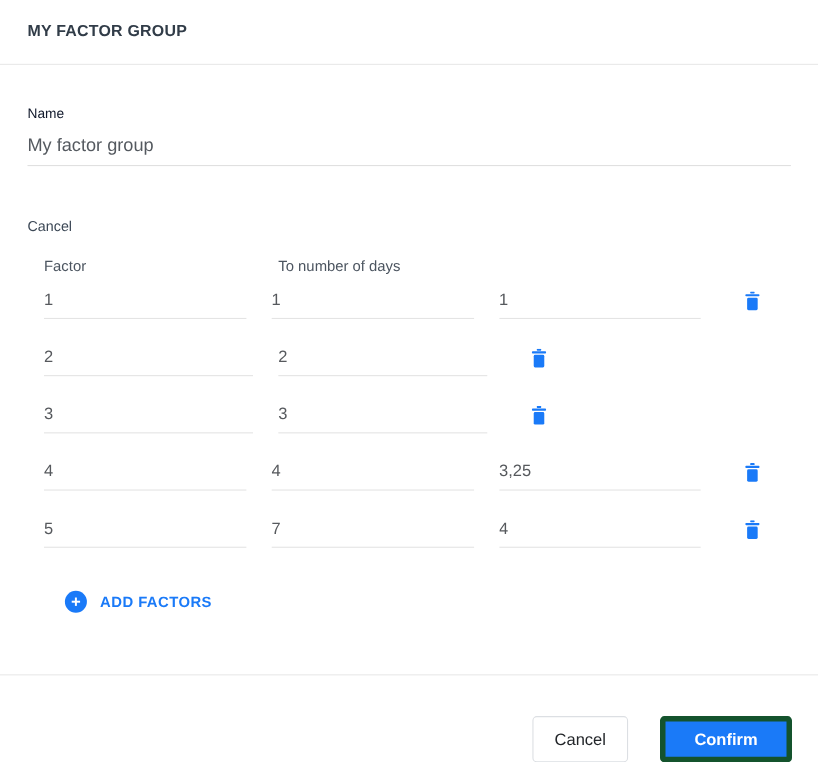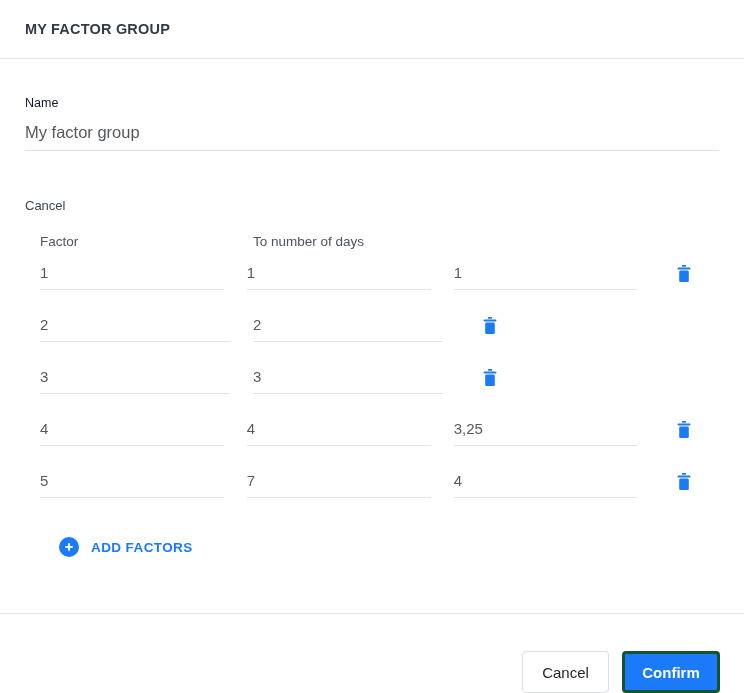--- a/index.html
+++ b/index.html
@@ -195,24 +195,25 @@
     height: 42px;
   }
   .btn-cancel {
     background: #ffffff;
     border: 1px solid #dcdfe3;
     color: #222529;
     width: 87px;
   }
   .btn-confirm {
     background: #1a7af8;
-    border: 3px solid #14532d;
+    border: 5px solid #14532d;
     color: #ffffff;
     font-weight: bold;
-    width: 98px;
+    width: 120px;
+    margin-left: 16px;
   }
 </style>
 </head>
 <body>
 
 <div class="dialog">
 
   <div class="dialog-header">
     <div class="dialog-title">MY FACTOR GROUP</div>
   </div>

